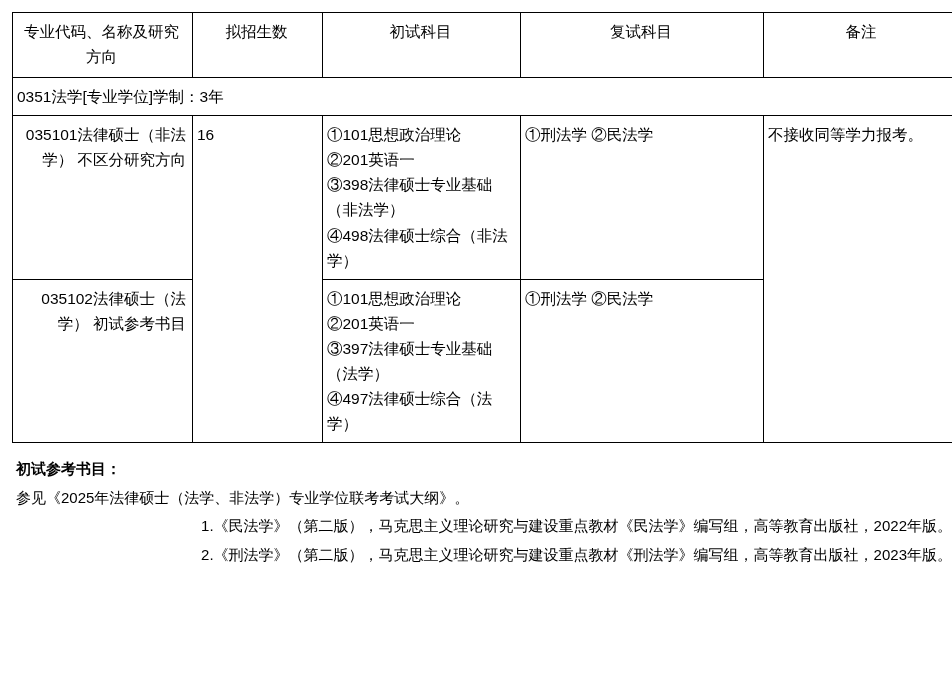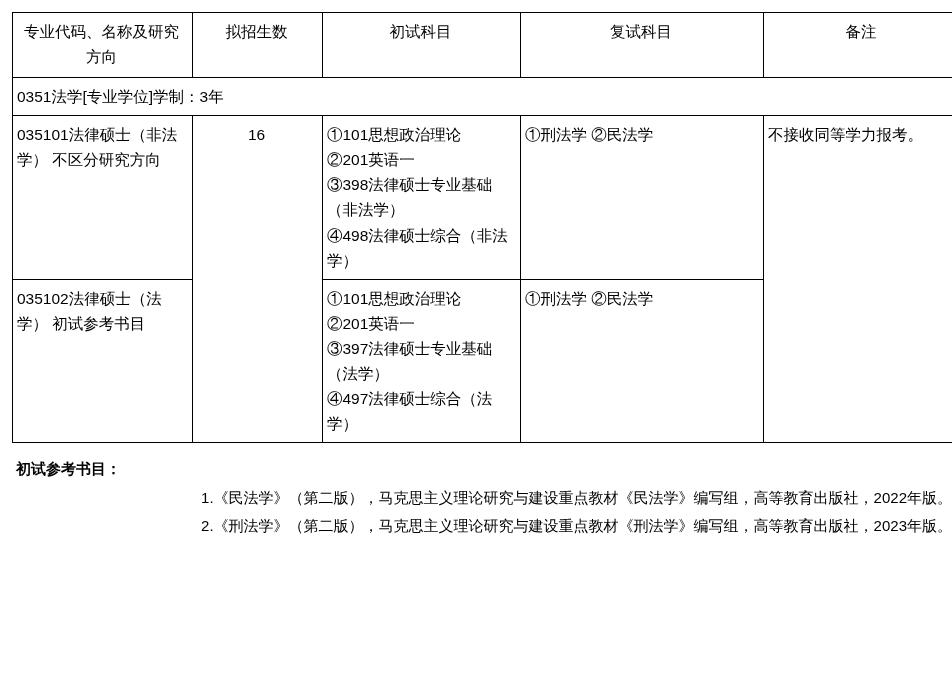--- a/index.html
+++ b/index.html
@@ -44,29 +44,29 @@
 
   .head-cell {
     height: 52px;
     vertical-align: top;
   }
   .full-row td {
     padding-top: 5px;
     padding-bottom: 5px;
   }
   .plan-cell {
-    text-align: center;
     vertical-align: middle;
     font-size: 16px;
   }
   .note-cell {
     vertical-align: middle;
   }
   .major-cell {
     vertical-align: middle;
+    text-align: right;
   }
   .subject-cell {
     vertical-align: top;
   }
   .subject-cell div, .major-cell div, .note-cell div, .retest-cell div {
     white-space: pre-wrap;
   }
   .retest-cell {
     vertical-align: middle;
   }
@@ -139,17 +139,18 @@
           <div>④497法律硕士综合（法学）</div>
         </td>
         <td class="retest-cell">①刑法学
 ②民法学</td>
       </tr>
     </tbody>
   </table>
 
   <div class="notes">
     <div class="heading">初试参考书目：</div>
+    <div class="body">参见《2025年法律硕士（法学、非法学）专业学位联考考试大纲》。</div>
     <div class="listline nowrapline">1.《民法学》（第二版），马克思主义理论研究与建设重点教材《民法学》编写组，高等教育出版社，2022年版。</div>
     <div class="listline nowrapline">2.《刑法学》（第二版），马克思主义理论研究与建设重点教材《刑法学》编写组，高等教育出版社，2023年版。</div>
   </div>
 
 </div>
 
 </body></html>

